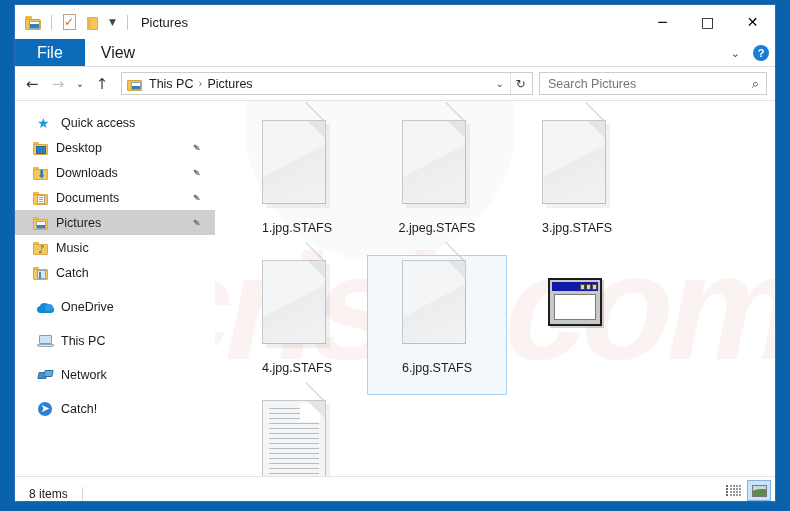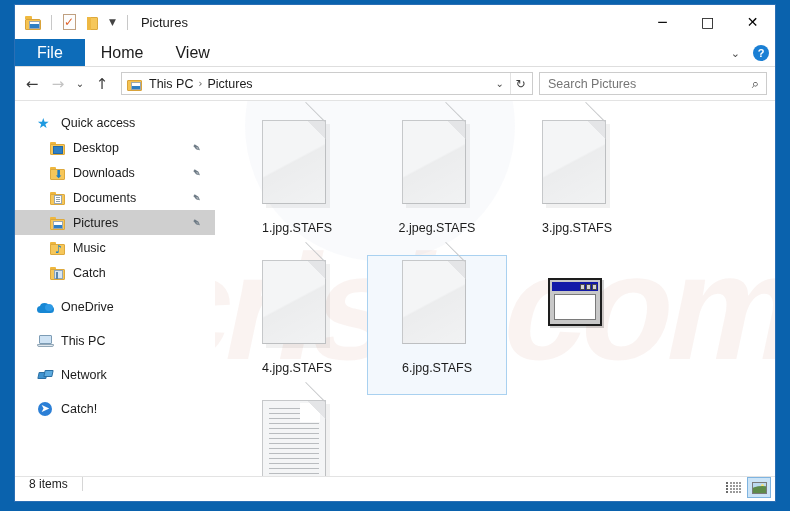--- a/index.html
+++ b/index.html
@@ -270,21 +270,21 @@
   .nav-item {
     height: 25px;
     display: flex;
     align-items: center;
     padding-left: 22px;
     position: relative;
     cursor: default;
     font-size: 12.5px;
     color: #1b1b1b;
   }
-  .nav-item.child { padding-left: 34px; }
+  .nav-item.child { padding-left: 17px; }
   .nav-item.selected { background: #cfcfcf; }
   .nav-ico {
     width: 17px; height: 16px;
     margin-right: 7px;
     position: relative;
     flex: 0 0 auto;
   }
   .nav-label { white-space: nowrap; }
   .pin {
     position: absolute; right: 14px; top: 50%;
@@ -564,21 +564,21 @@
     border-radius: 50%;
     background: rgba(150,170,200,0.055);
   }
 
   
   #status-bar {
     height: 25px;
     background: #ffffff;
     border-top: 1px solid #e3e3e3;
     display: flex;
-    align-items: flex-start;
+    align-items: flex-end;
     padding: 0 4px 0 14px;
     flex: 0 0 auto;
     position: relative;
   }
   #item-count {
     font-size: 12px;
     color: #1b1b1b;
   }
   #status-divider {
     width: 1px; height: 14px;
@@ -662,21 +662,20 @@
         <span class="win-glyph">□</span>
       </div>
       <div class="win-btn" id="close-button">
         <span class="win-glyph">✕</span>
       </div>
     </div>
   </div>
 
   <div id="ribbon-bar">
     <div class="ribbon-tab file">File</div>
-    <div class="ribbon-tab">Home</div>
     <div class="ribbon-tab">View</div>
     <div id="ribbon-right">
       <div id="ribbon-expand">⌄</div>
       <div id="help-button">?</div>
     </div>
   </div>
 
   <div id="address-row">
     <div class="nav-btn">←</div>
     <div class="nav-btn disabled">→</div>

